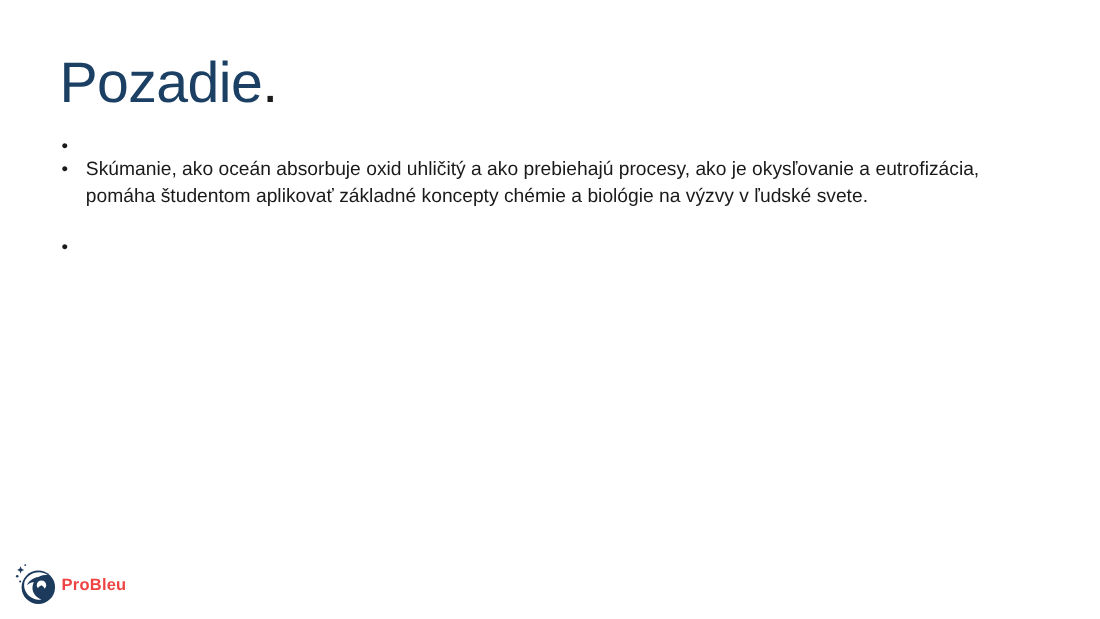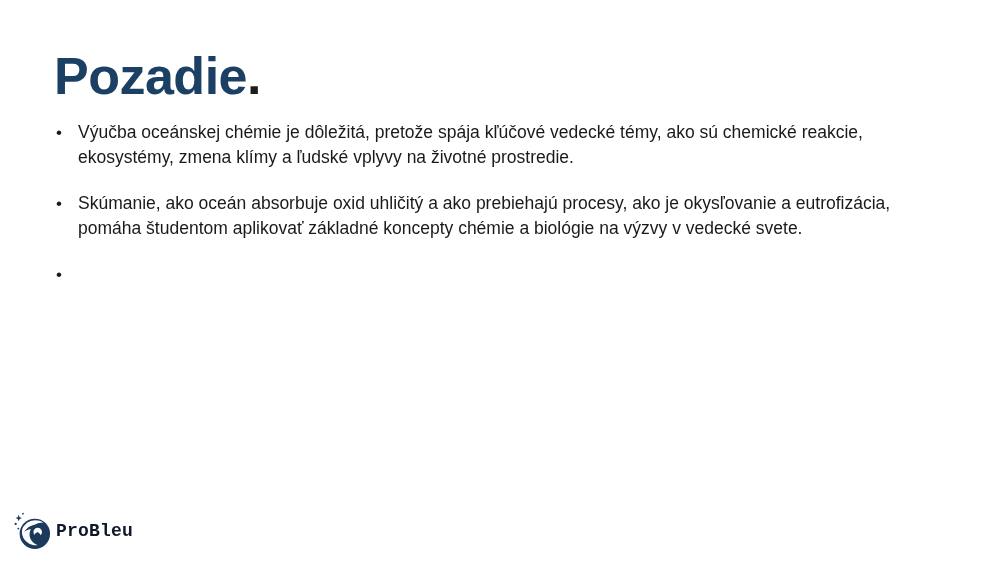--- a/index.html
+++ b/index.html
@@ -18,21 +18,21 @@
     position: absolute;
     inset: 0;
     background: #ffffff;
   }
   .title {
     position: absolute;
     top: 50px;
     left: 54px;
     margin: 0;
     font-size: 52px;
-    font-weight: bold;
+    font-weight: normal;
     line-height: 1;
     letter-spacing: -0.5px;
     color: #1B4064;
     text-align: right;
   }
   .title .period {
     color: #1c1c1c;
   }
   .bullets {
     position: absolute;
@@ -65,42 +65,40 @@
     display: flex;
     align-items: center;
     gap: 5px;
   }
   .logo-icon {
     width: 38px;
     height: 40px;
     display: block;
   }
   .brand {
-    font-size: 18px;
+    font-size: 15px;
     font-weight: bold;
-    color: #0f172a;
+    color: #ef4444;
     letter-spacing: 0.2px;
-    font-family: Liberation Mono, monospace;
   }
 </style>
 </head>
 <body>
 
 <div class="slide">
 
   <h1 class="title"><span>Pozadie</span><span class="period">.</span></h1>
 
   <ul class="bullets">
     <li>
       <span class="marker">•</span>
-      <span>Výučba oceánskej chémie je dôležitá, pretože spája kľúčové vedecké témy, ako sú chemické reakcie, ekosystémy, zmena klímy a ľudské vplyvy na životné prostredie.</span>
     </li>
     <li>
       <span class="marker">•</span>
-      <span>Skúmanie, ako oceán absorbuje oxid uhličitý a ako prebiehajú procesy, ako je okysľovanie a eutrofizácia, pomáha študentom aplikovať základné koncepty chémie a biológie na výzvy v vedecké svete.</span>
+      <span>Skúmanie, ako oceán absorbuje oxid uhličitý a ako prebiehajú procesy, ako je okysľovanie a eutrofizácia, pomáha študentom aplikovať základné koncepty chémie a biológie na výzvy v ľudské svete.</span>
     </li>
     <li>
       <span class="marker">•</span>
     </li>
   </ul>
 
   <div class="footer">
     <svg class="logo-icon" viewBox="0 0 40 42" xmlns="http://www.w3.org/2000/svg">
 
       <path d="M6 4 L7 6.4 L9.4 7.4 L7 8.4 L6 10.8 L5 8.4 L2.6 7.4 L5 6.4 Z" fill="#1B3A5C"></path>

